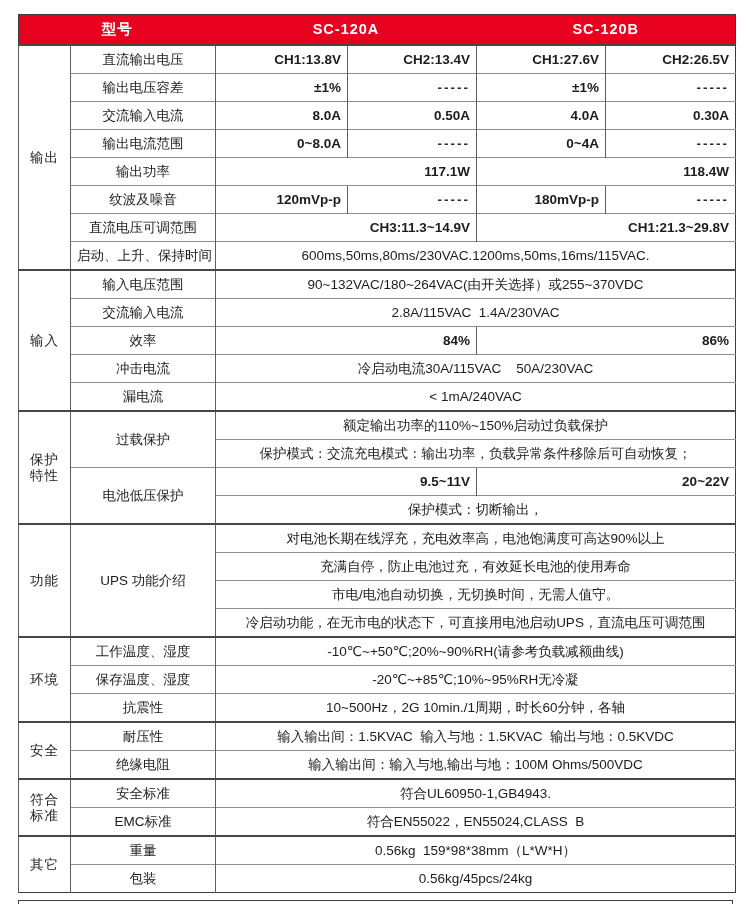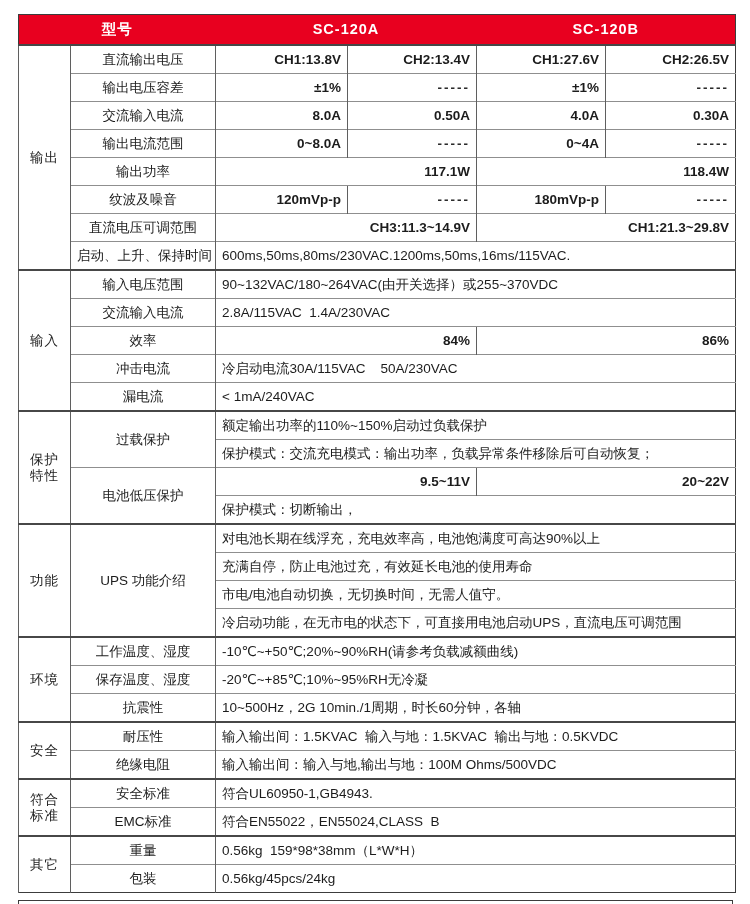--- a/index.html
+++ b/index.html
@@ -4,21 +4,21 @@
 <style>
   html,body{margin:0;padding:0;background:#ffffff;}
   body{width:750px;min-height:904px;font-family:"Liberation Sans","DejaVu Sans",sans-serif;color:#1c1c1c;}
   .sheet{width:750px;}
   table.spec{border-collapse:collapse;table-layout:fixed;width:717px;margin:14px 15px 0 18px;border:1px solid #3c3c3c;}
   table.spec td{height:25px;font-size:13.5px;line-height:1.15;padding:1px 6px;border-top:1px solid #8f8f8f;border-left:1px solid #5f5f5f;overflow:hidden;}
   tr.sec > td{border-top:2px solid #474747;}
   td.grp{text-align:center;vertical-align:middle;padding:0 10px;font-size:13px;letter-spacing:1px;margin-left:36px;}
   td.lab{text-align:center;padding-left:9px;white-space:nowrap;}
   td.c{text-align:right;font-weight:bold;}
-  td.l{text-align:left;padding-left:10px;white-space:pre-wrap;}
+  td.l{text-align:center;padding-left:10px;white-space:pre-wrap;}
   td.dash{letter-spacing:2px;color:#2a2a2a;}
   td.small{font-size:12.5px;}
   tr.hdr td{background:var(--red,#e8001f);color:#ffffff;font-weight:bold;font-size:14.5px;height:27px;border:0;text-align:center;letter-spacing:1px;}
   .notebox{margin:7px 15px 0 18px;width:715px;border:1px solid #3c3c3c;display:flex;align-items:center;min-height:64px;box-sizing:border-box;padding:4px 0;}
 </style>
 </head>
 <body>
 
 <div class="sheet">
   <table class="spec">

